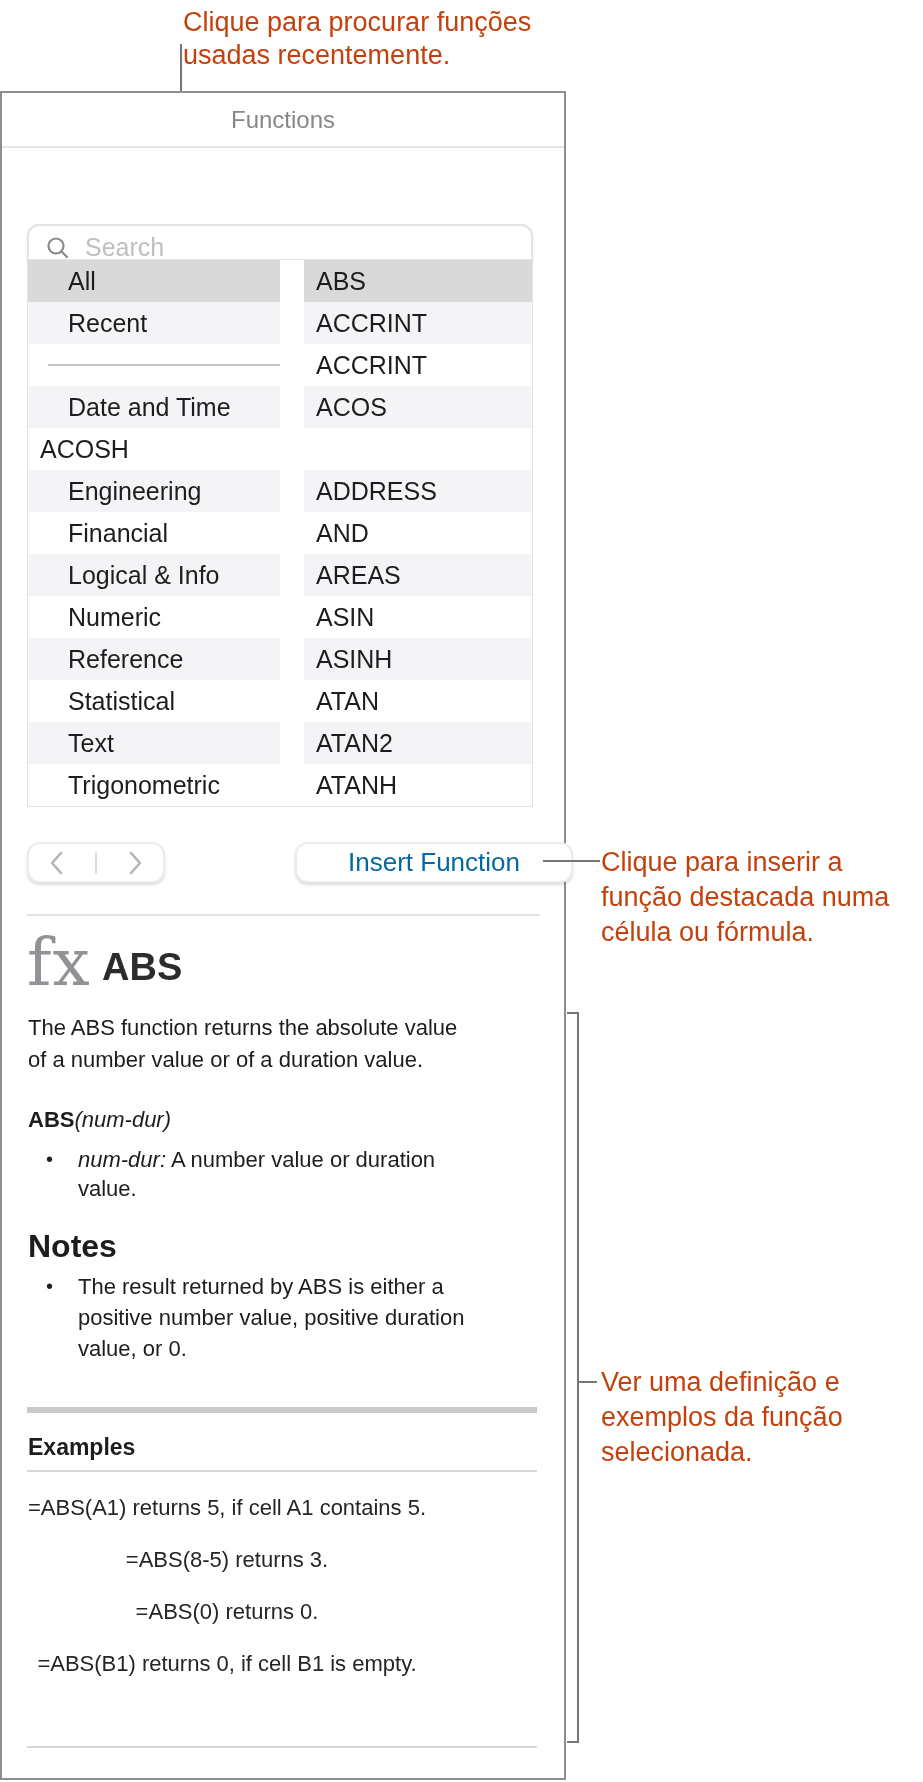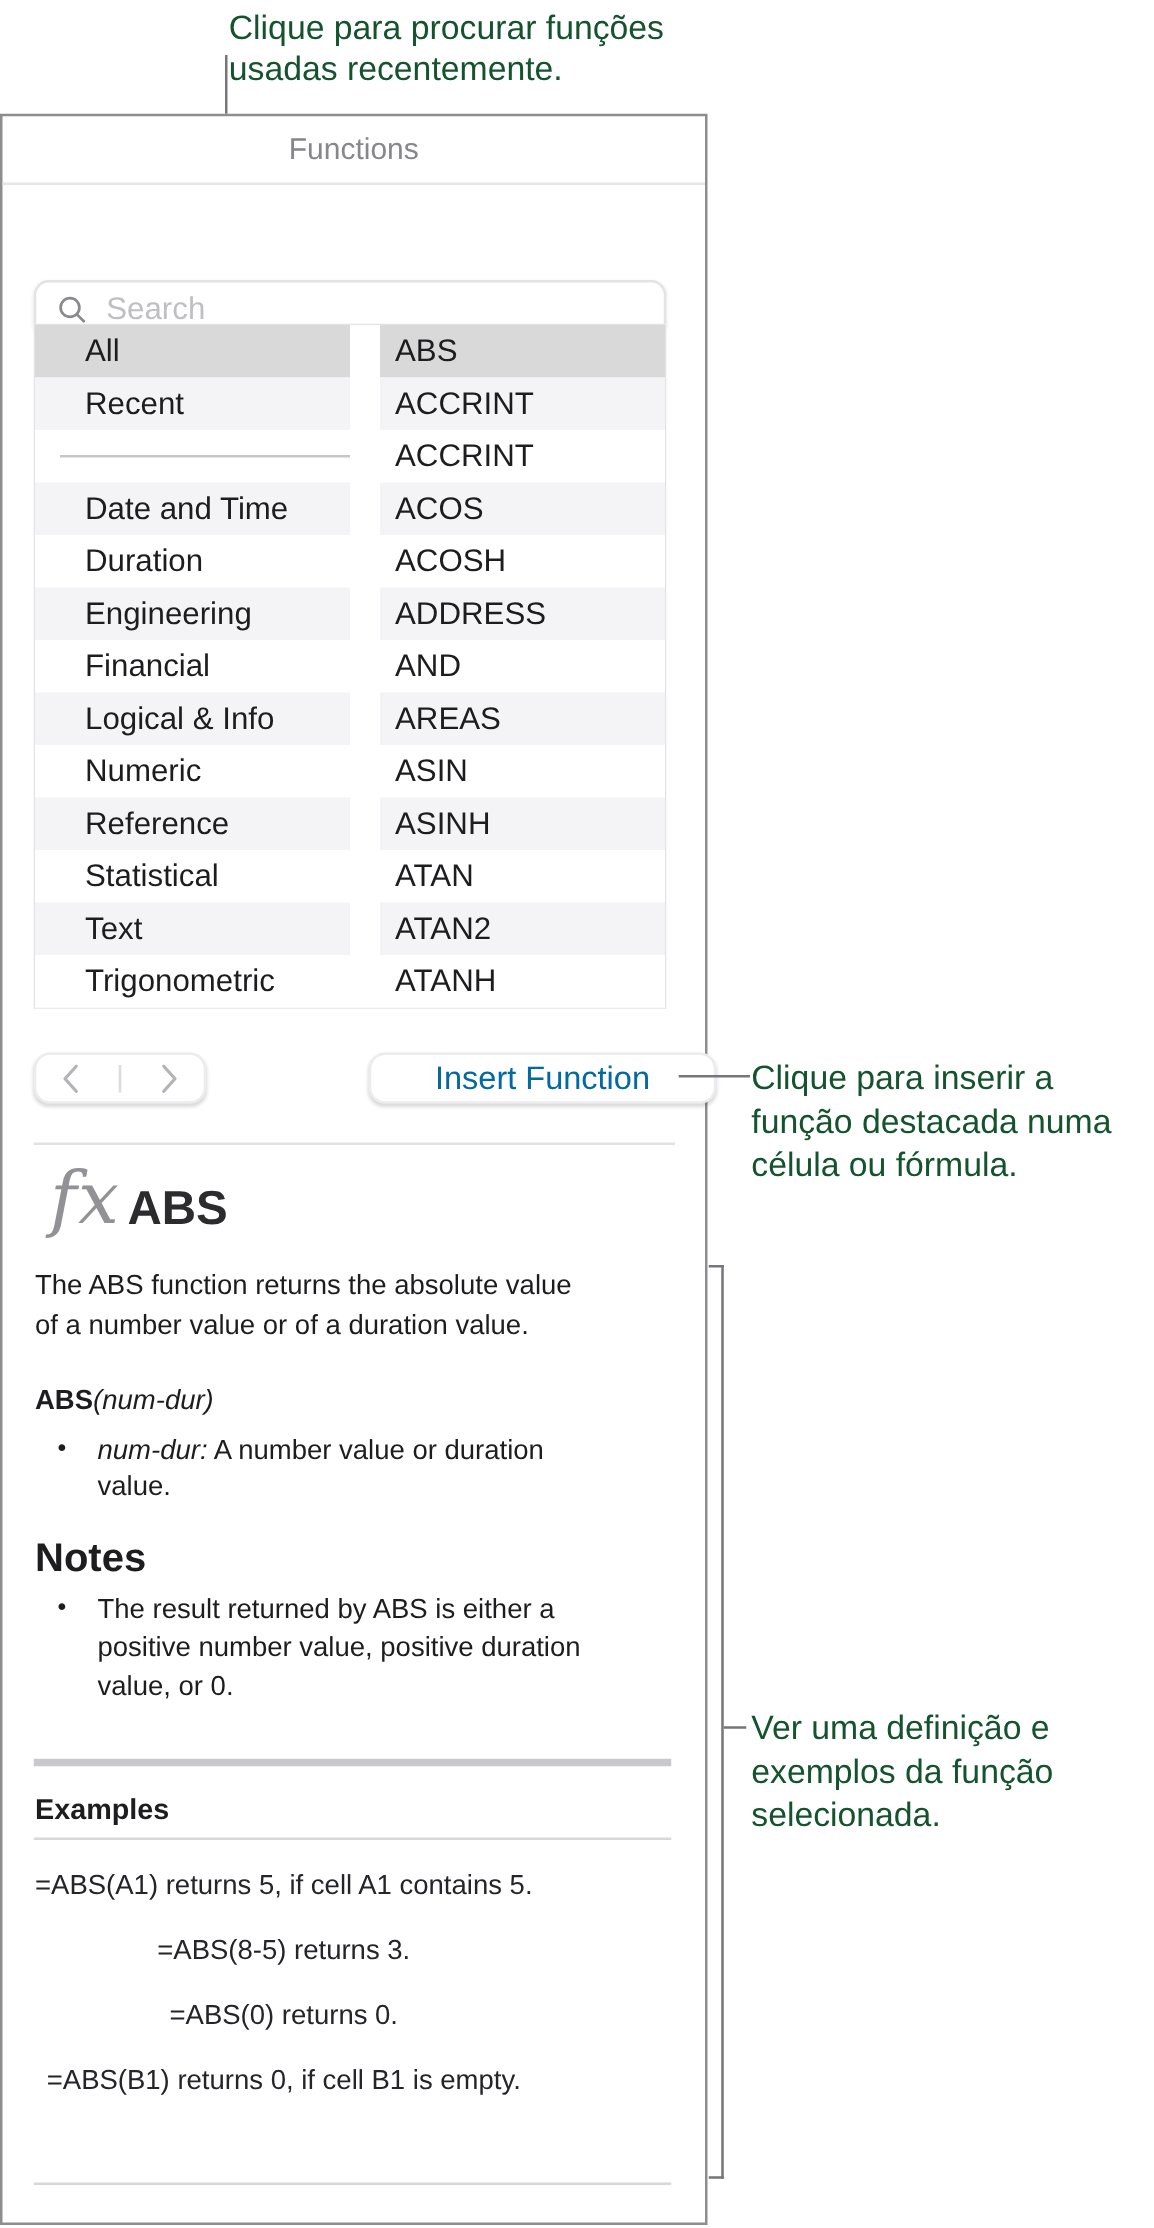--- a/index.html
+++ b/index.html
@@ -1,21 +1,21 @@
 <!DOCTYPE html>
 <html><head>
 <meta charset="utf-8">
 <style>
   html,body{margin:0;padding:0;background:#ffffff;}
   #screen{
     position:relative;width:923px;height:1782px;overflow:hidden;
     font-family:"Liberation Sans",sans-serif;color:#1d1d1f;background:#fff;
   }
   
-  .callout{position:absolute;font-size:27px;line-height:35px;color:#14532d;white-space:nowrap;}
+  .callout{position:absolute;font-size:27px;line-height:35px;color:#c2410c;white-space:nowrap;}
   #callout-recent{left:183px;top:6px;line-height:33px;}
   .cline{position:absolute;background:#76767a;}
   #recent-vline{left:180px;top:44px;width:2px;height:259px;}
   #insert-hline{left:543px;top:860px;width:57px;height:2px;}
   #callout-insert{left:601px;top:845px;}
   
   #bracket-vline{left:577px;top:1012px;width:2px;height:731px;}
   #bracket-top-tick{left:567px;top:1012px;width:12px;height:2px;}
   #bracket-bottom-tick{left:567px;top:1741px;width:12px;height:2px;}
   #bracket-mid-tick{left:579px;top:1381px;width:18px;height:2px;}
@@ -54,22 +54,22 @@
     display:flex;align-items:center;justify-content:space-around;}
   .navbtn{width:34px;height:34px;display:flex;align-items:center;justify-content:center;}
   .navdiv{width:2px;height:22px;background:#dcdcde;}
   #insertbtn{position:absolute;left:295px;top:842px;width:278px;height:41px;
     background:#fff;border:2px solid #ececee;border-radius:13px;box-sizing:border-box;
     box-shadow:0 2px 3px rgba(0,0,0,0.15);
     font-family:"Liberation Sans",sans-serif;font-size:26px;color:#0369a1;
     display:flex;align-items:center;justify-content:center;cursor:pointer;}
   
   #section-divider{position:absolute;left:27px;top:914px;width:513px;height:2px;background:#e2e2e4;}
-  #fx-icon{position:absolute;left:40px;top:924px;font-family:"DejaVu Serif",serif;
-    font-style:italic;font-size:58px;color:#929296;letter-spacing:1px;}
+  #fx-icon{position:absolute;left:27px;top:924px;font-family:"DejaVu Serif",serif;
+    font-size:66px;color:#929296;letter-spacing:1px;}
   #fn-heading{position:absolute;left:102px;top:946px;font-size:38px;font-weight:bold;color:#2c2c2e;}
   .body-text{position:absolute;left:28px;font-size:22px;color:#1d1d1f;white-space:nowrap;}
   #desc{top:1012px;line-height:32px;}
   #sig{top:1107px;}
   #sig b{font-weight:bold;}
   #sig i,.iterm{font-style:italic;}
   .bullet-dot{position:absolute;left:46px;font-size:20px;color:#1d1d1f;}
   #dot1{top:1148px;}
   #dot2{top:1275px;}
   #param{top:1145px;left:78px;line-height:29px;}
@@ -121,21 +121,20 @@
         <div class="cell cat">
           <div class="rowsep"></div>
         </div>
         <div class="cell fn">ACCRINT</div>
       </div>
       <div class="trow stripe">
         <div class="cell cat">Date and Time</div>
         <div class="cell fn">ACOS</div>
       </div>
       <div class="trow">
-        <div class="cell cat">Duration</div>
         <div class="cell fn">ACOSH</div>
       </div>
       <div class="trow stripe">
         <div class="cell cat">Engineering</div>
         <div class="cell fn">ADDRESS</div>
       </div>
       <div class="trow">
         <div class="cell cat">Financial</div>
         <div class="cell fn">AND</div>
       </div>

